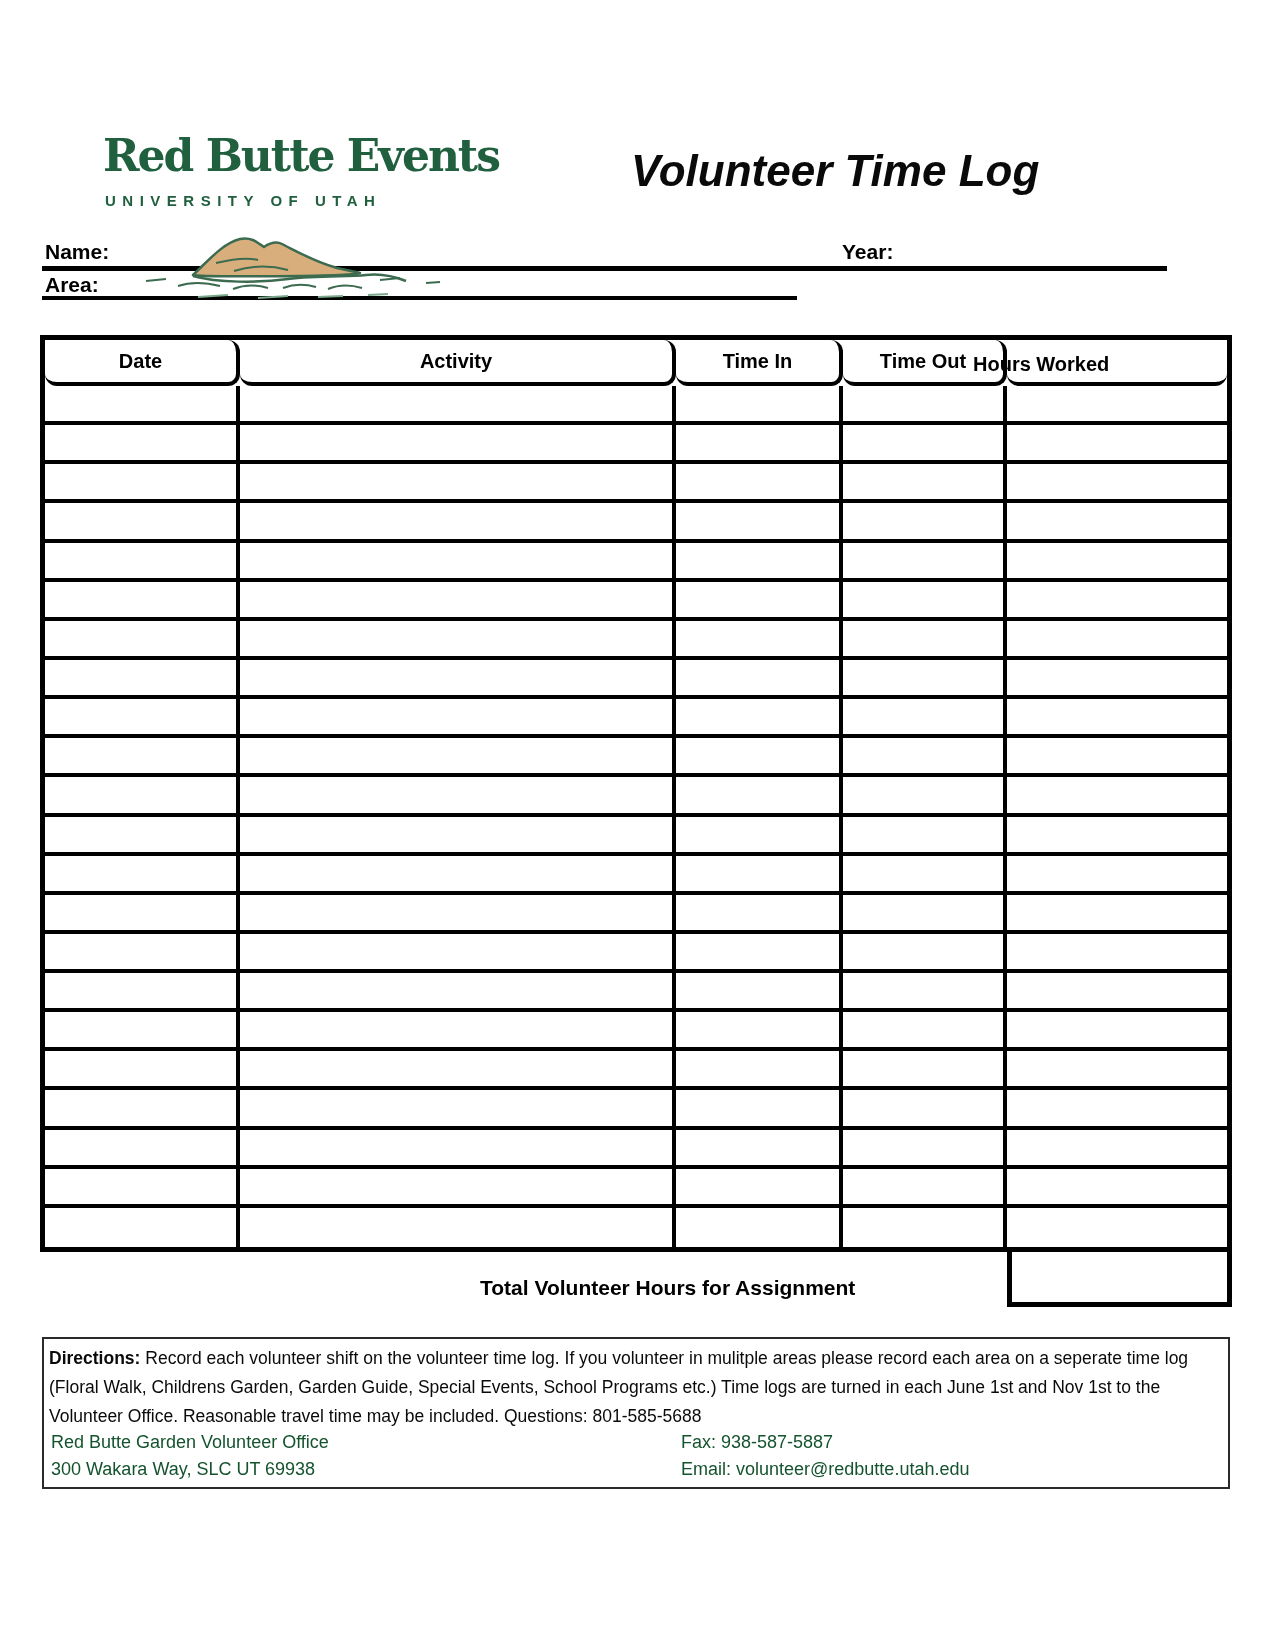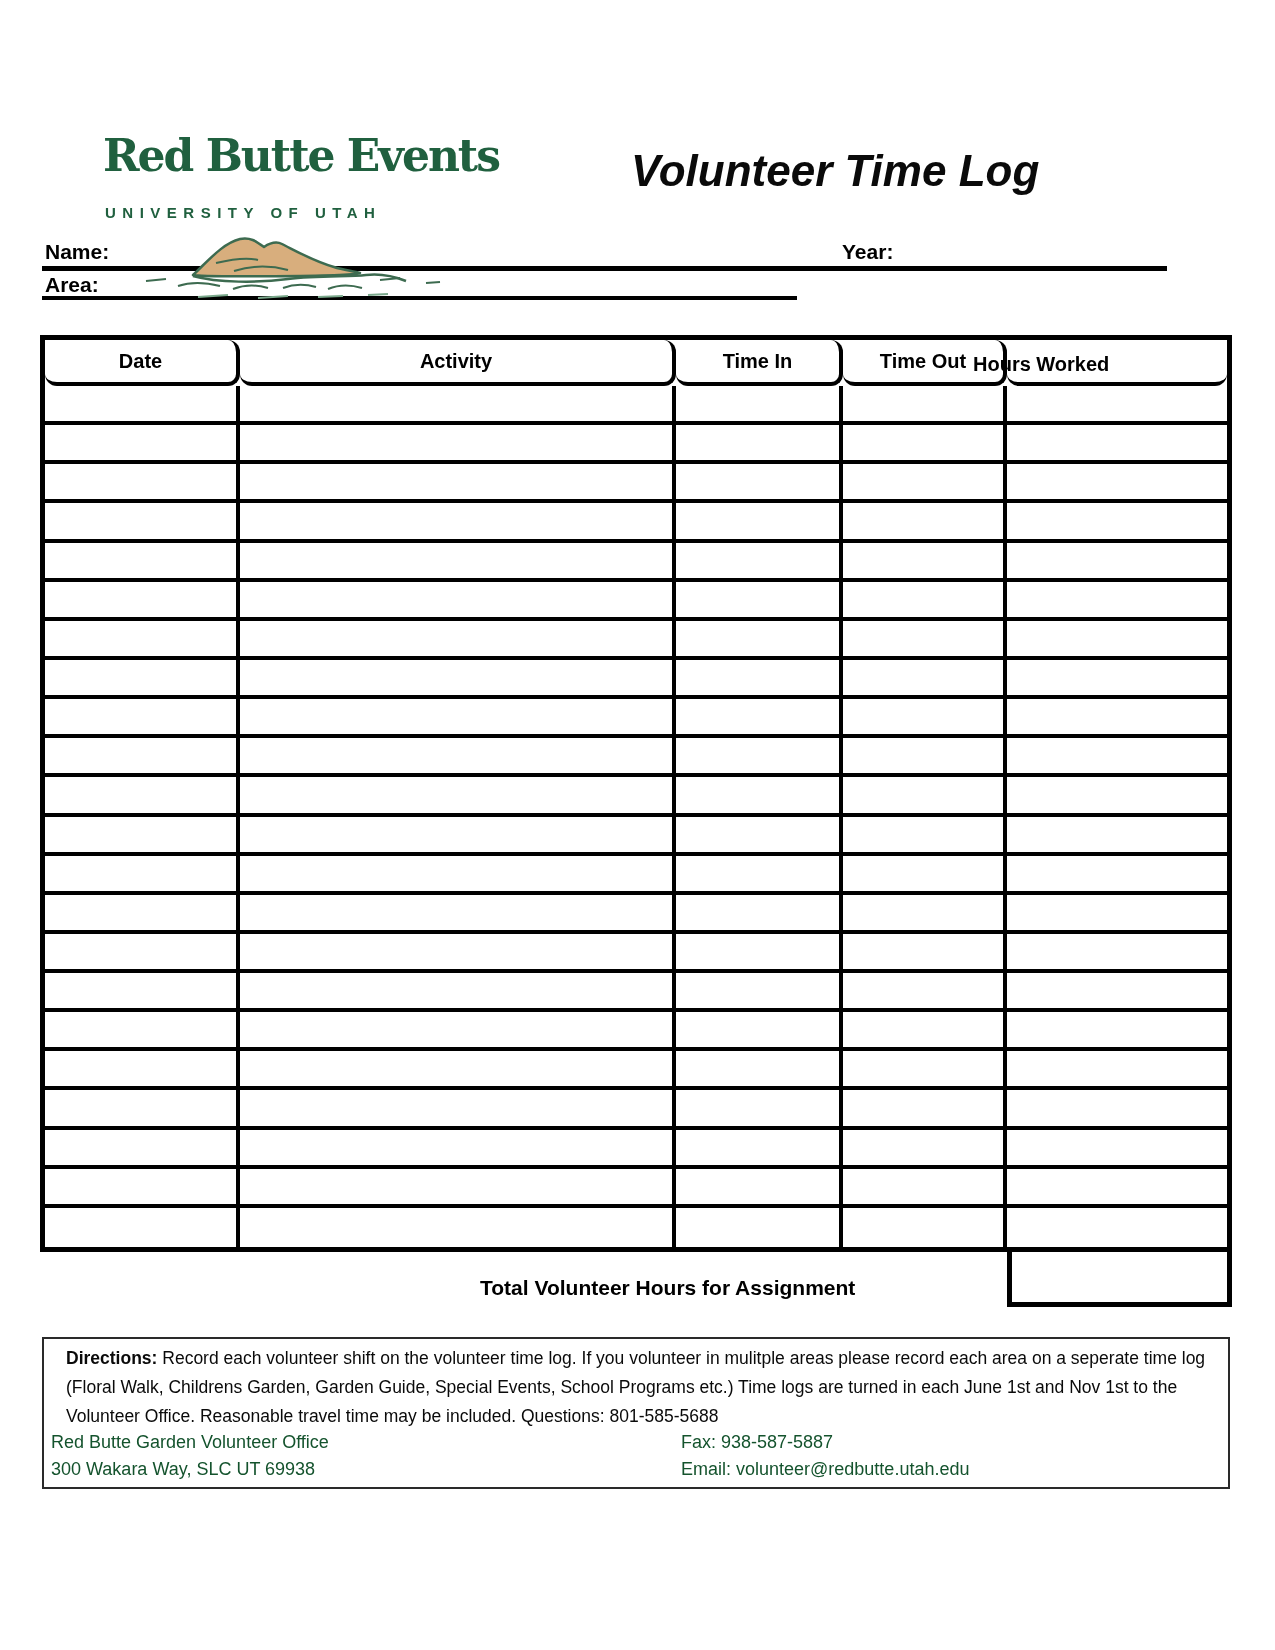--- a/index.html
+++ b/index.html
@@ -8,21 +8,21 @@
     font-family:"Liberation Sans",sans-serif;color:#000;overflow:hidden;
     margin:0 auto;
   }
   
   .logo-title{
     position:absolute;left:103px;top:130px;
     font-family:"DejaVu Serif",serif;font-weight:bold;
     font-size:44px;letter-spacing:-2px;color:#20603f;white-space:nowrap;
   }
   .logo-sub{
-    position:absolute;left:105px;top:204px;
+    position:absolute;left:105px;top:192px;
     font-size:15px;font-weight:bold;letter-spacing:6.5px;color:#20603f;white-space:nowrap;
   }
   .doc-title{
     position:absolute;left:623px;top:138px;margin:8px;
     font-size:44px;font-weight:bold;color:#0a0a0a;white-space:nowrap;font-style:italic;
   }
   
   .field-label{position:absolute;font-size:21px;font-weight:bold;white-space:nowrap;}
   .name-label{left:45px;top:240px;}
   .year-label{left:842px;top:240px;}
@@ -63,21 +63,21 @@
   .total-label{
     position:absolute;left:480px;top:1276px;
     font-size:21px;font-weight:bold;white-space:nowrap;
   }
   
   .directions-box{
     position:absolute;left:42px;top:1337px;width:1188px;height:152px;
     border:2px solid #2a2a2a;box-sizing:border-box;background:#fff;
   }
   .directions-para{
-    margin:0;padding:5px 7px 0 22px;font-size:17.5px;line-height:29px;color:#0a0a0a;
+    margin:0;padding:5px 7px 0 5px;font-size:17.5px;line-height:29px;color:#0a0a0a;
   }
   .directions-para b{font-weight:bold;}
   .contact-grid{
     position:absolute;left:7px;right:7px;bottom:4px;
     display:grid;grid-template-columns:630px auto;grid-auto-rows:27px;
     font-size:18px;line-height:27px;color:#14532d;
   }
 </style>
 </head>
 <body>

